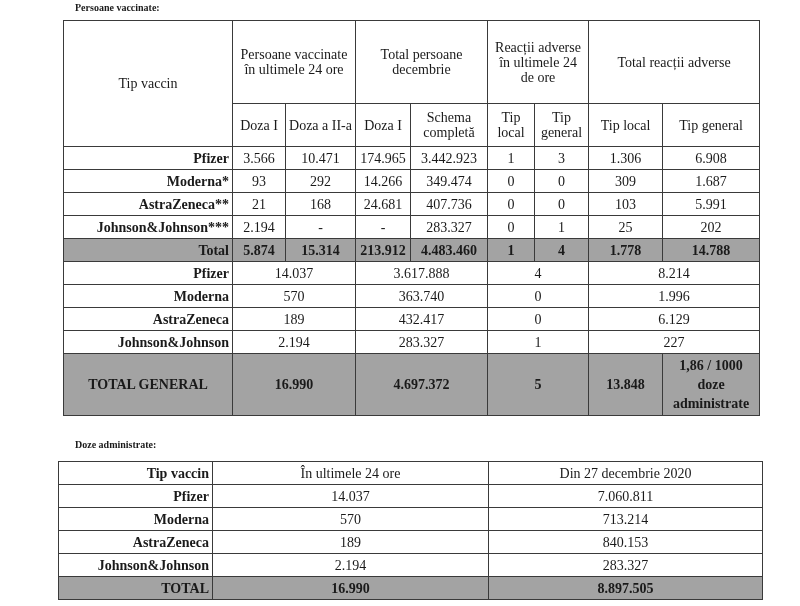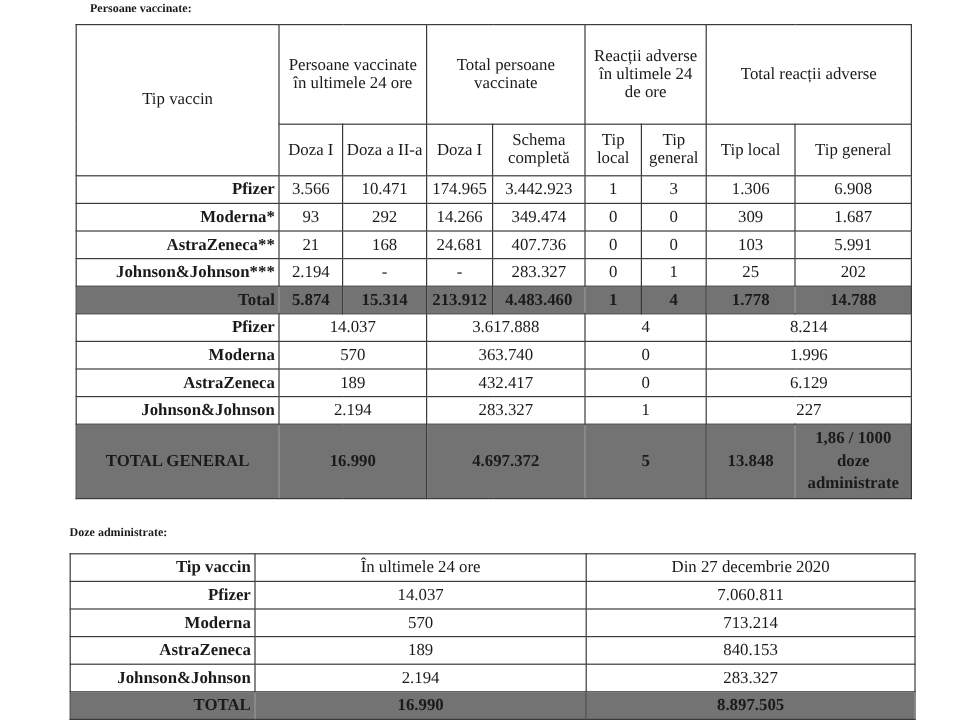--- a/index.html
+++ b/index.html
@@ -4,21 +4,21 @@
 <style>
   html, body { margin:0; padding:0; background:#ffffff; }
   body { width:800px; height:606px; position:relative; overflow:hidden;
          font-family:"Liberation Serif", serif; color:#1a1a1a; }
   .title { position:absolute; font-weight:bold; font-size:10px; }
   table { position:absolute; border-collapse:collapse; table-layout:fixed; }
   td, th { border:1px solid #3a3a3a; padding:0 3px; font-size:14px; line-height:15px; overflow:hidden; white-space:nowrap; }
   th { font-weight:normal; text-align:center; vertical-align:middle; }
   td.name { font-weight:bold; text-align:right; }
   td.num { text-align:center; }
-  tr.gray td, tr.gray th { background:#737373; }
+  tr.gray td, tr.gray th { background:#a3a3a3; }
   tr.bold td { font-weight:bold; }
   .wrap { white-space:normal; }
   #t1 { left:63px; top:20px; width:696px; }
   #t2 { left:58px; top:461px; width:704px; }
   #t2 td, #t2 th { height:22px; }
   #t1 .dr td { height:22px; }
 </style>
 </head>
 <body>
 
@@ -33,21 +33,21 @@
       <col style="width:77px">
       <col style="width:47px">
       <col style="width:54px">
       <col style="width:74px">
       <col style="width:97px">
   </colgroup>
   <tbody>
       <tr style="height:83px">
     <th rowspan="2">Tip vaccin</th>
     <th colspan="2" class="wrap">Persoane vaccinate în ultimele 24 ore</th>
-    <th colspan="2" class="wrap">Total persoane vaccinate</th>
+    <th colspan="2" class="wrap">Total persoane decembrie</th>
     <th colspan="2" class="wrap">Reacții adverse în ultimele 24 de ore</th>
     <th colspan="2" class="wrap">Total reacții adverse</th>
   </tr>
   <tr style="height:43px">
     <th class="wrap">Doza I</th>
     <th class="wrap">Doza a II-a</th>
     <th class="wrap">Doza I</th>
     <th class="wrap">Schema completă</th>
     <th class="wrap">Tip local</th>
     <th class="wrap">Tip general</th>
@@ -141,21 +141,21 @@
     <td class="num">TOTAL GENERAL</td>
     <td class="num" colspan="2">16.990</td>
     <td class="num" colspan="2">4.697.372</td>
     <td class="num" colspan="2">5</td>
     <td class="num">13.848</td>
     <td class="num wrap" style="line-height:19px">1,86 / 1000 doze administrate</td>
   </tr>
 </tbody>
   </table>
 
-<div class="title" style="left:58px;top:439px;text-align:right;">Doze administrate:</div>
+<div class="title" style="left:75px;top:439px;text-align:right;">Doze administrate:</div>
 
 <table id="t2">
   <colgroup>
       <col style="width:154px">
       <col style="width:276px">
       <col style="width:274px">
     </colgroup>
   <tbody>
       <tr>
     <td class="name">Tip vaccin</td>

